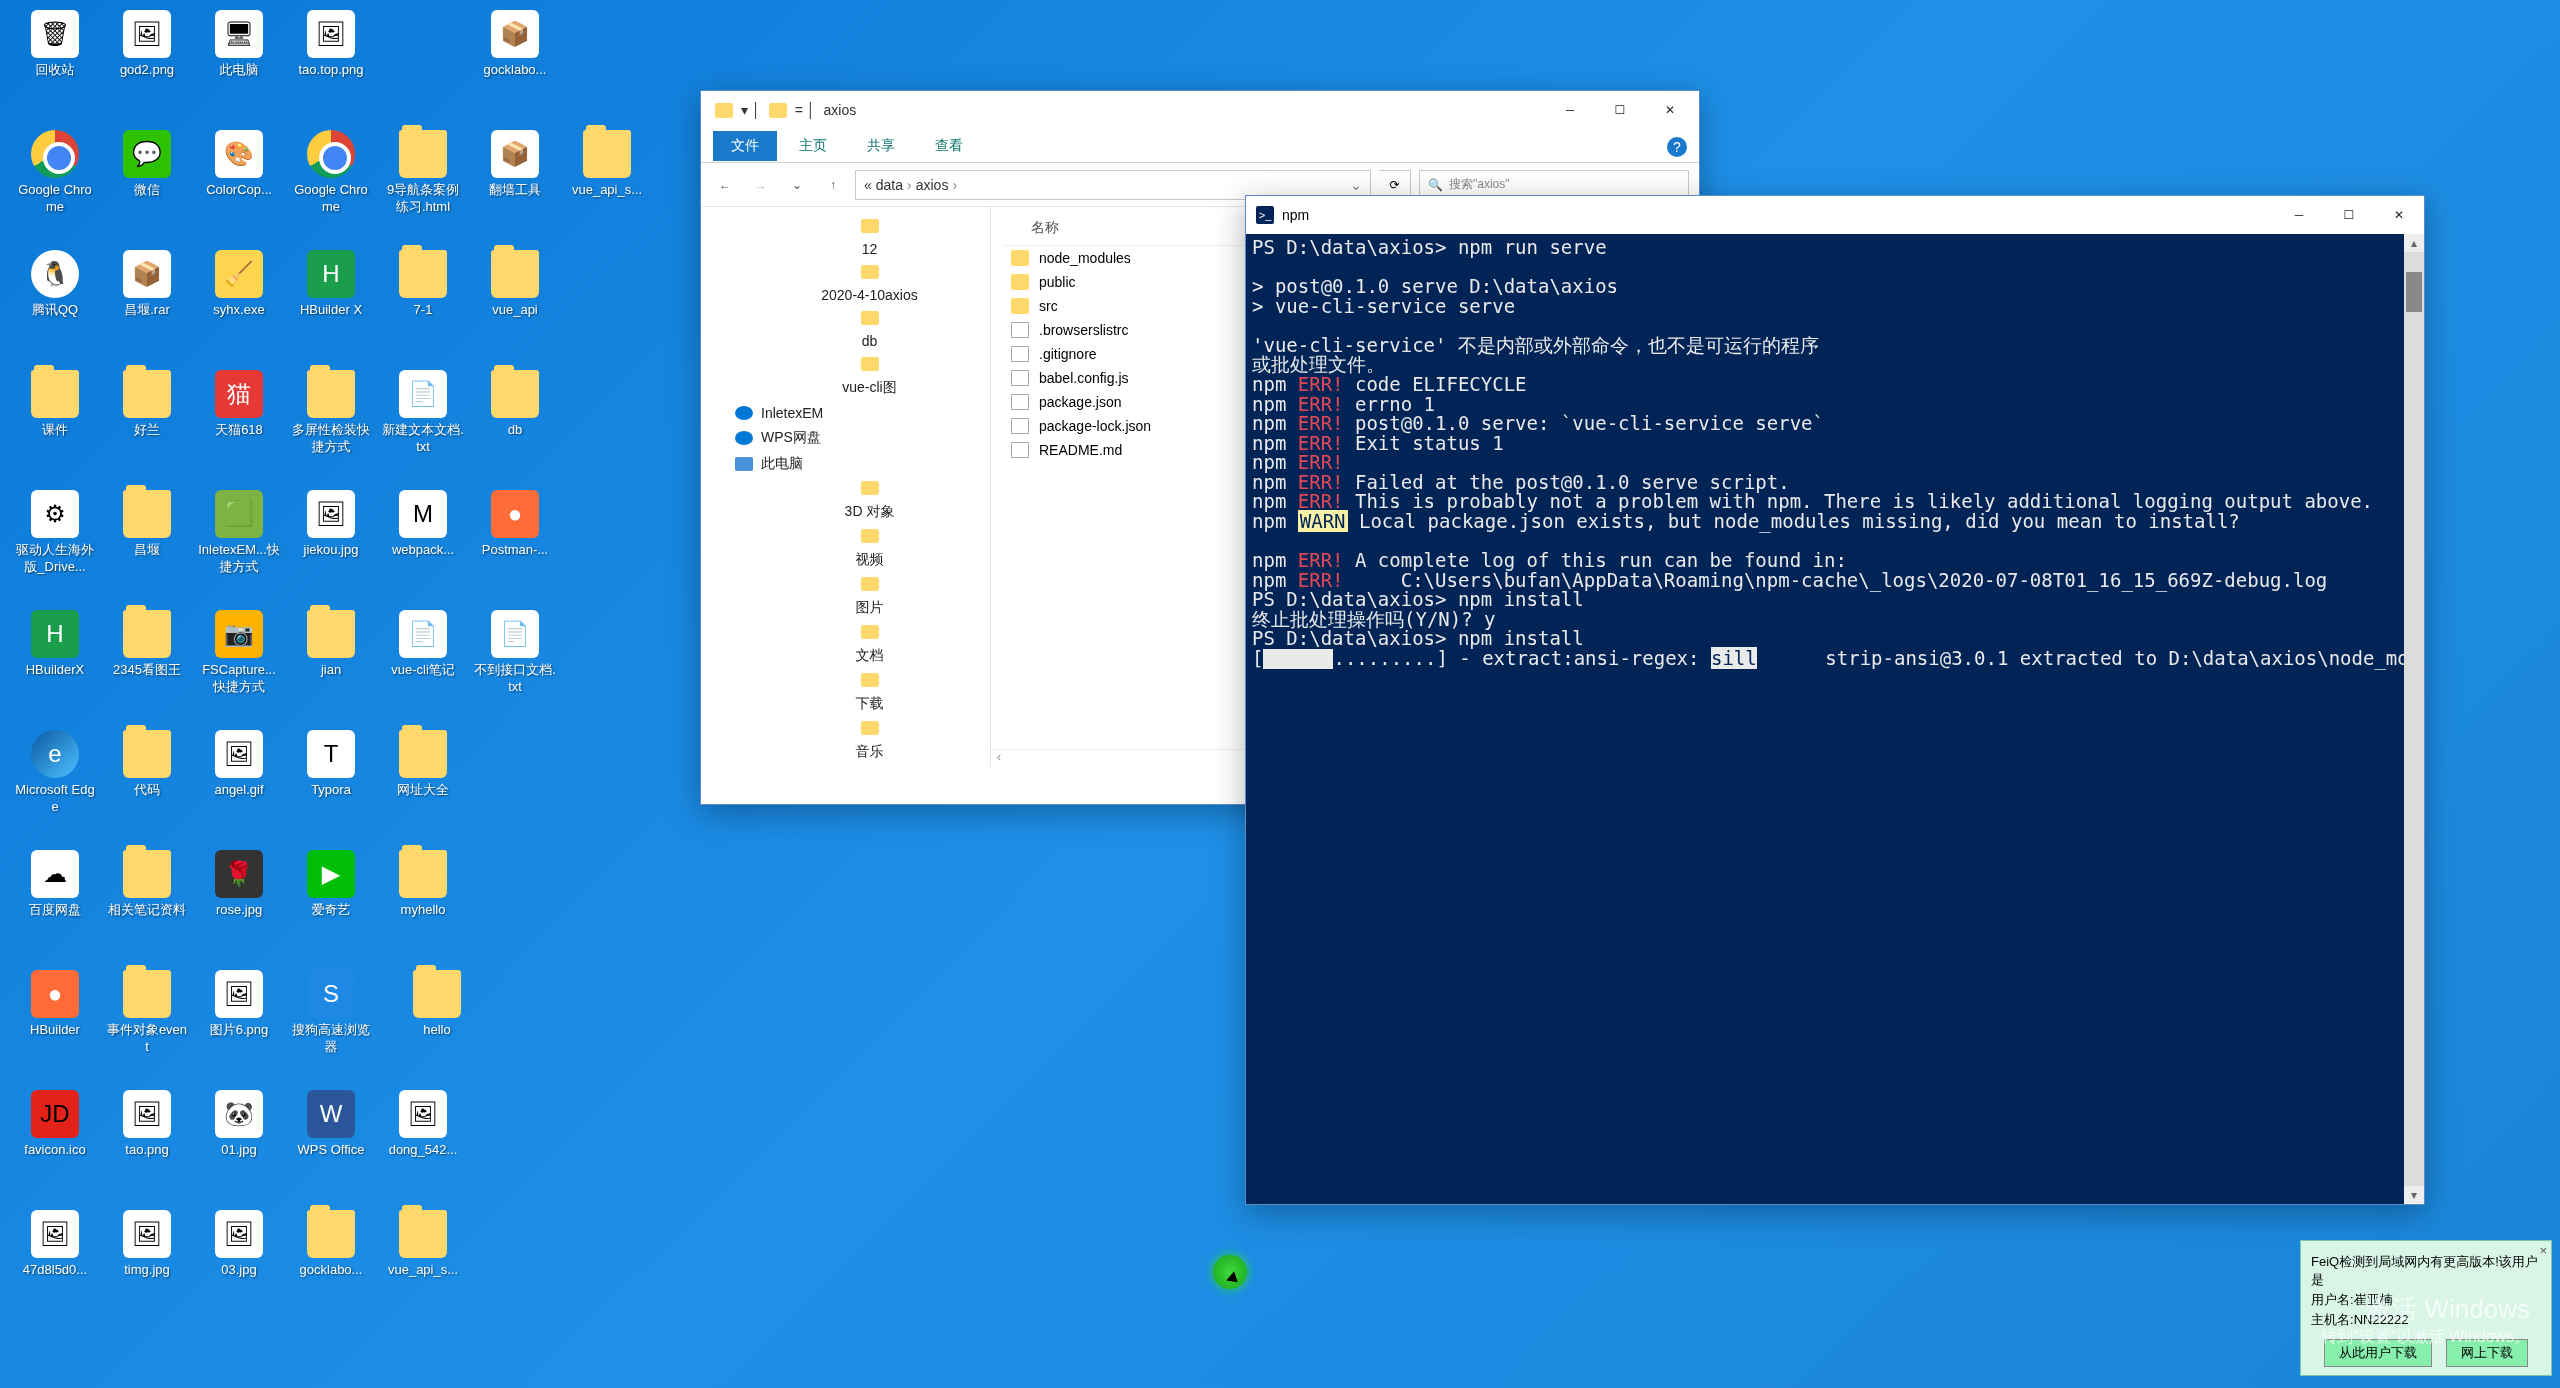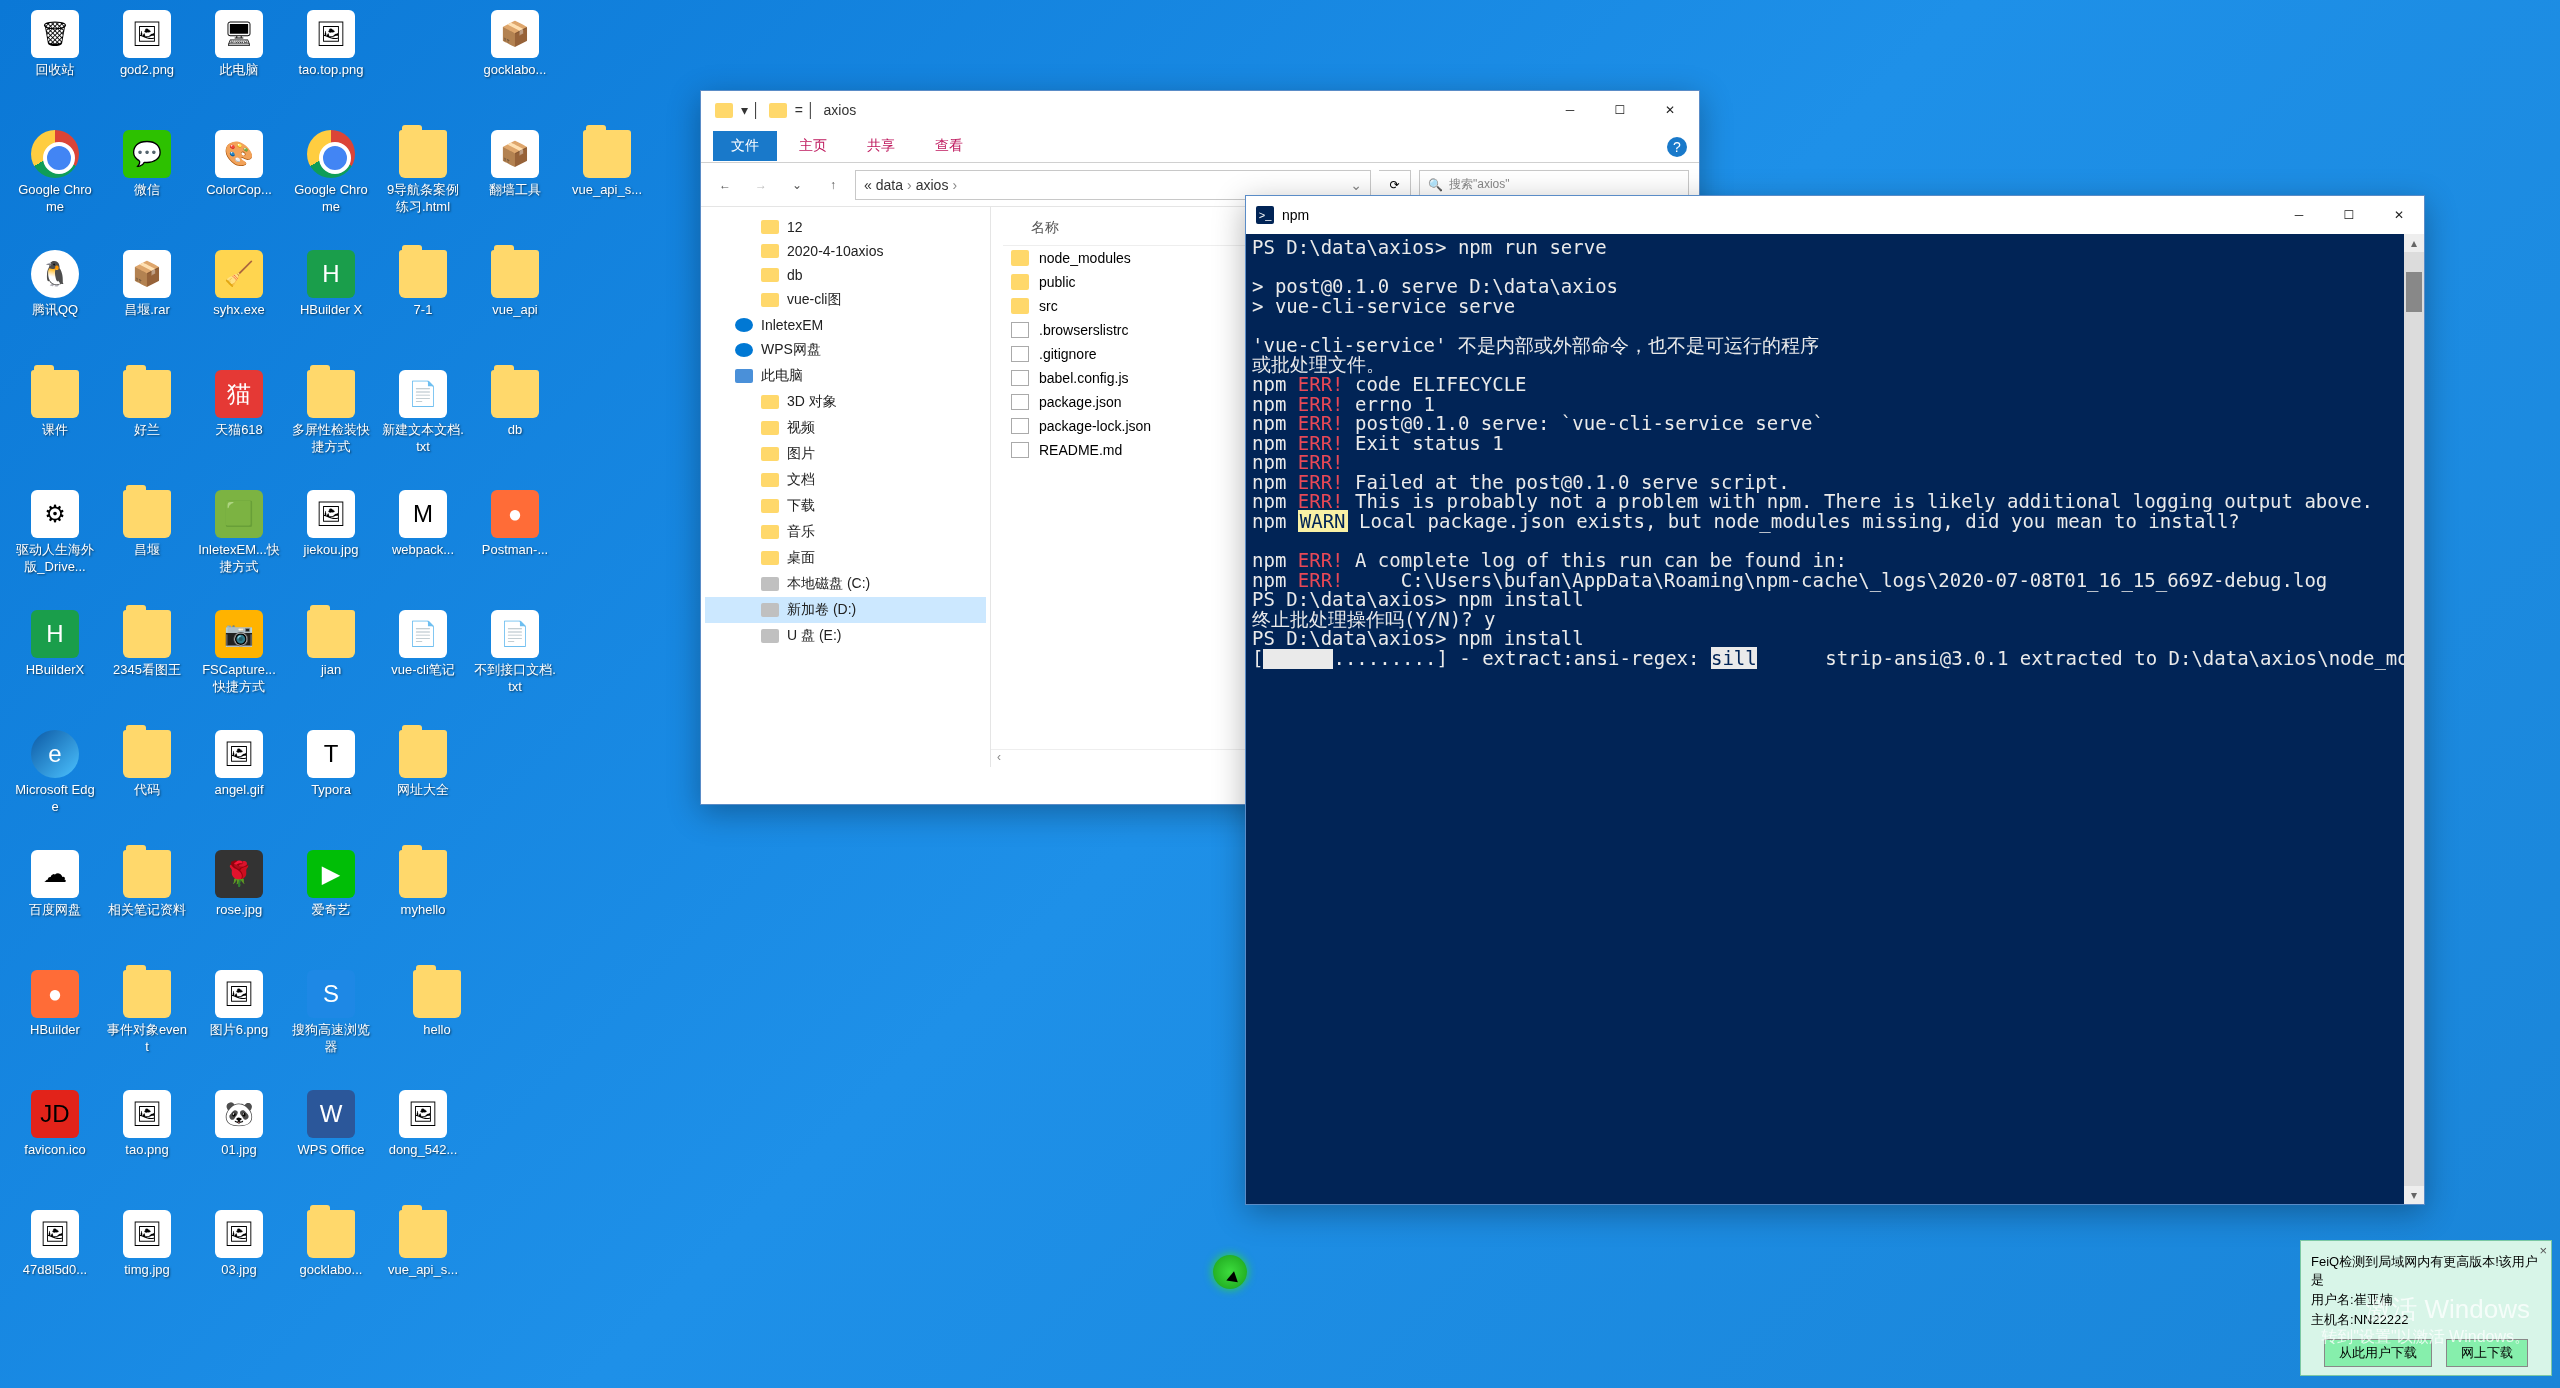--- a/index.html
+++ b/index.html
@@ -26,35 +26,35 @@
 
 
 .window { position: absolute; background: #fff; border: 1px solid #5a8cc7; box-shadow: 0 8px 30px rgba(0,0,0,0.3); }
 .explorer { left: 700px; top: 90px; width: 1000px; height: 715px; }
 .titlebar { height: 38px; background: #fff; display:flex; align-items:center; padding: 0 4px; }
 .titlebar .title-left { display:flex; align-items:center; gap:8px; padding-left:10px; font-size:14px; color:#333;}
 .titlebar .title-left .folder-thumb{width:18px;height:15px;background:#ffd86b;border-radius:2px;}
 .win-ctrl { margin-left:auto; display:flex; }
 .win-btn { width:50px; height:38px; display:flex; align-items:center; justify-content:center; color:#222; }
 .ribbon-tabs { height: 34px; background:#fff; display:flex; align-items:center; border-bottom:1px solid #d0d0d0; padding-left:12px; gap:4px; position:relative;}
-.ribbon-tab { padding: 6px 18px; font-size:14px; color:#be185d;}
+.ribbon-tab { padding: 6px 18px; font-size:14px; color:#0f766e;}
 .ribbon-tab.file { background:#1979ca; color:#fff;}
 .ribbon-help { position:absolute; right:12px; top:8px; width:20px;height:20px;border-radius:50%;background:#1979ca;color:#fff;display:flex;align-items:center;justify-content:center;font-size:14px;}
 .addressbar { height:44px; display:flex; align-items:center; padding:6px 10px; gap:8px; border-bottom:1px solid #e5e5e5;}
 .nav-btn { width:28px;height:28px;display:flex;align-items:center;justify-content:center;color:#555;}
 .nav-btn.disabled{color:#bbb;}
 .path-box { flex:1; height:30px; border:1px solid #c8c8c8; display:flex; align-items:center; padding:0 8px; gap:4px; font-size:14px;}
 .path-seg{color:#333;}
 .path-sep{color:#888;}
 .refresh-btn{width:32px;height:30px;border:1px solid #c8c8c8;border-left:none;display:flex;align-items:center;justify-content:center;}
 .search-box { width:270px;height:30px;border:1px solid #c8c8c8;display:flex;align-items:center;padding:0 8px;color:#888; gap:6px;}
 .explorer-body { display:flex; height: 560px; }
 .nav-pane { width:290px; border-right:1px solid #e5e5e5; padding:8px 4px; overflow-y:auto; position:relative;}
 .nav-item { display:flex; align-items:center; padding:4px 8px 4px 30px; gap:8px; font-size:14px; color:#222;}
-.nav-item.sub { padding-left:56px;}
+.nav-item.sub { padding-left:56px;flex-direction:column;}
 .nav-item.selected { background:#cce8ff;}
 .nav-ico { width:18px;height:14px;background:#ffd86b;border-radius:2px;}
 .nav-ico.drive { background:#c0c0c0;}
 .nav-ico.pc { background:#4a90d9;}
 .nav-ico.cloud { background:#0078d4; border-radius:50%;}
 .content-pane { flex:1; padding:8px 12px; position:relative;}
 .col-header { font-size:14px; color:#555; padding:4px 28px 8px; border-bottom:1px solid #eee;}
 .file-row { display:flex; align-items:center; padding:4px 8px; gap:10px; font-size:14px;}
 .file-ico { width:18px;height:16px;}
 .file-ico.folder{background:#ffd86b;border-radius:2px;}

